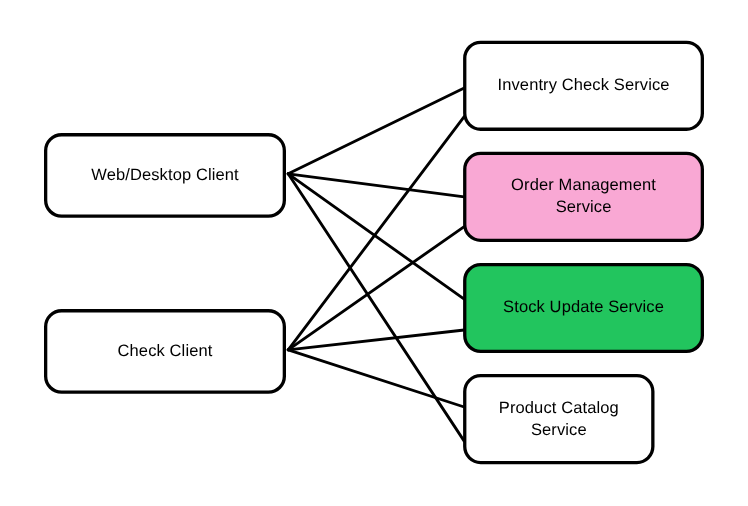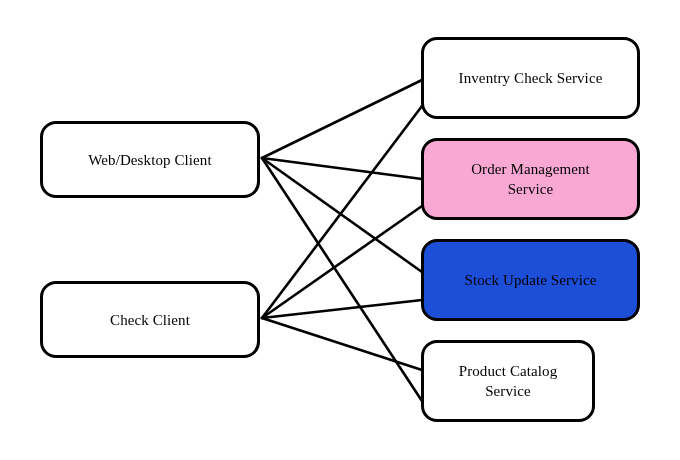--- a/index.html
+++ b/index.html
@@ -31,21 +31,21 @@
     background: #ffffff;
     border: 3px solid #000000;
     border-radius: 16px;
     display: flex;
     align-items: center;
     justify-content: center;
     text-align: center;
     z-index: 2;
   }
   .node-label {
-    font-family: Liberation Serif, serif;
+    font-family: Liberation Sans, sans-serif;
     font-size: 15px;
     line-height: 20px;
     color: #000000;
     letter-spacing: 0.1px;
     padding: 0 10px;
     white-space: pre-line;
   }
 </style>
 </head>
 <body>
@@ -73,21 +73,21 @@
 
   <div class="node" style="left: 421px; top: 37px; width: 219px; height: 82px; border-color: rgb(0, 0, 0); background: rgb(255, 255, 255);">
     <span class="node-label">Inventry Check Service</span>
   </div>
 
   <div class="node" style="left: 421px; top: 138px; width: 219px; height: 82px; border-color: rgb(0, 0, 0); background: #f9a8d4;">
     <span class="node-label">Order Management
 Service</span>
   </div>
 
-  <div class="node" style="left: 421px; top: 239px; width: 219px; height: 82px; border-color: rgb(0, 0, 0); background: #1d4ed8;">
+  <div class="node" style="left: 421px; top: 239px; width: 219px; height: 82px; border-color: rgb(0, 0, 0); background: #22c55e;">
     <span class="node-label">Stock Update Service</span>
   </div>
 
   <div class="node" style="left: 421px; top: 340px; width: 174px; height: 82px; border-color: rgb(0, 0, 0); background: rgb(255, 255, 255);">
     <span class="node-label">Product Catalog Service</span>
   </div>
 
 </div>
 
 </body></html>

